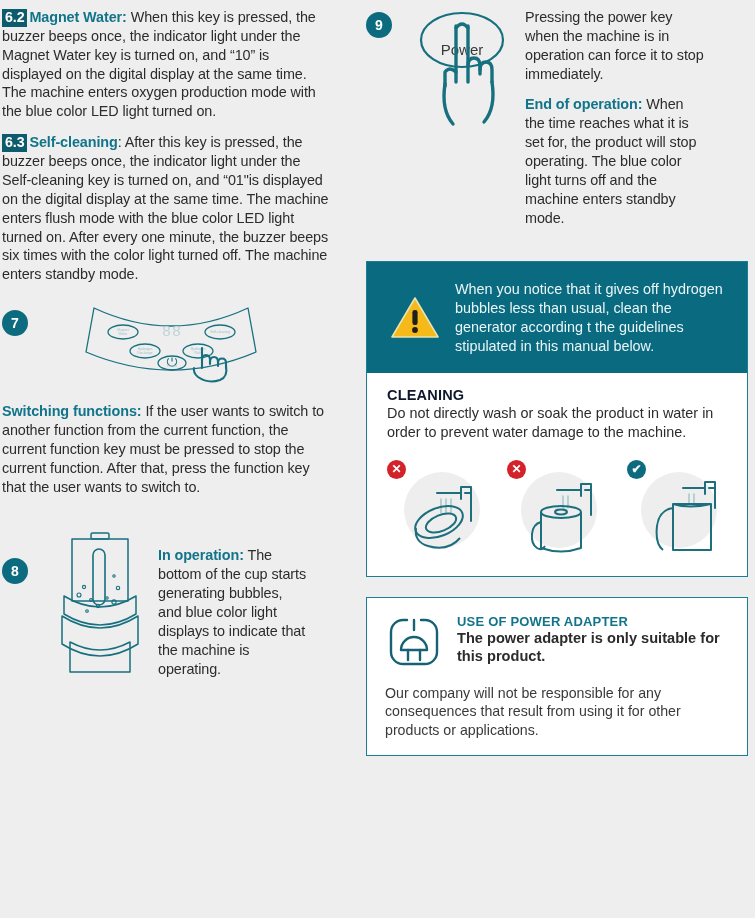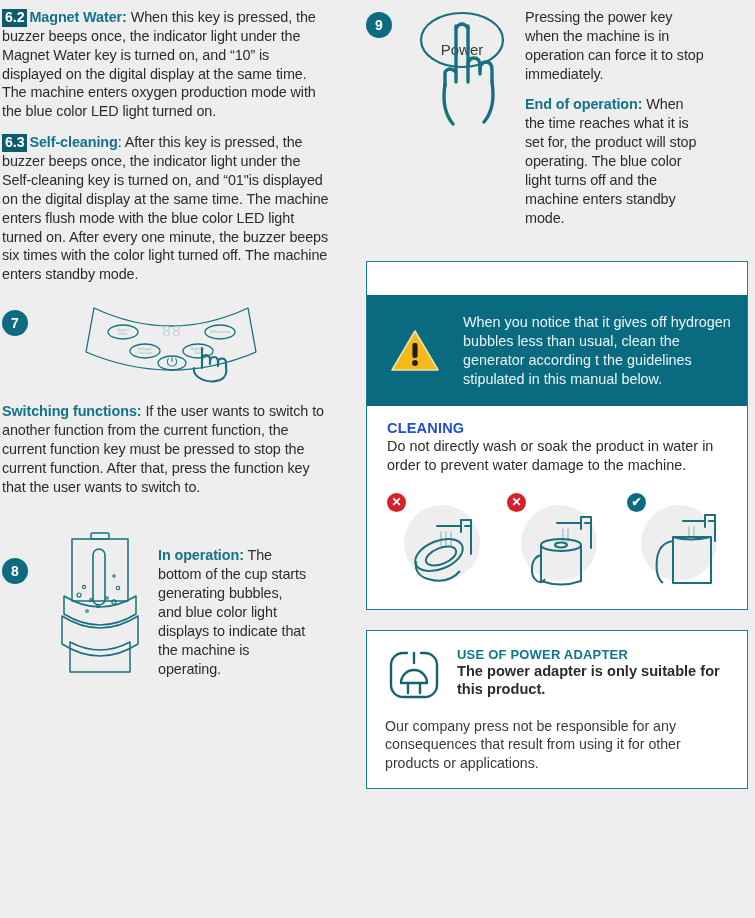--- a/index.html
+++ b/index.html
@@ -66,31 +66,30 @@
   
   .card {
     border: 1.6px solid #1a7f96;
     background: #ffffff;
   }
   .warn-band {
     background: #0a6a80;
     display: flex;
     align-items: center;
     padding: 18px 16px 18px 22px;
-    gap: 22px;
-    margin-top: 33px;
+    gap: 14px;
   }
   .warn-text {
     color: #eaf5f7;
     font-size: 14.4px;
     line-height: 1.30;
   }
   .clean-body { padding: 14px 18px 6px 20px; }
   .clean-title {
-    color: #1d4ed8;
+    color: #0f172a;
     font-weight: bold;
     font-size: 14.5px;
     letter-spacing: 0.2px;
     margin-bottom: 1px;
   }
   .clean-text { font-size: 14.4px; line-height: 1.30; color: #2c2c2c; }
 
   .icon-row {
     display: flex;
     justify-content: space-around;
@@ -327,17 +326,17 @@
             <path d="M29 6 v10"></path>
             <path d="M16 36 a13 13 0 0 1 26 0 z"></path>
             <path d="M23 36 v10 M35 36 v10"></path>
           </g>
         </svg>
         <div>
           <div class="adapter-title">USE OF POWER ADAPTER</div>
           <div class="adapter-sub">The power adapter is only suitable for this product.</div>
         </div>
       </div>
-      <div class="adapter-note">Our company press not be responsible for any consequences that result from using it for other products or applications.</div>
+      <div class="adapter-note">Our company will not be responsible for any consequences that result from using it for other products or applications.</div>
     </div>
 
   </div>
 </div>
 
 </body></html>

